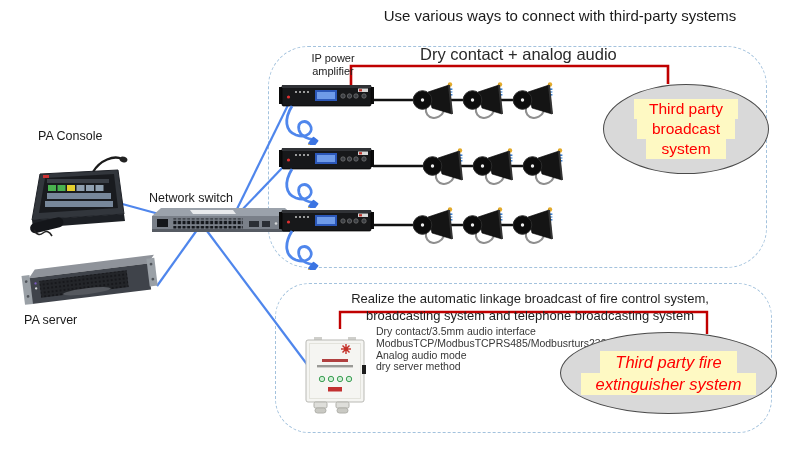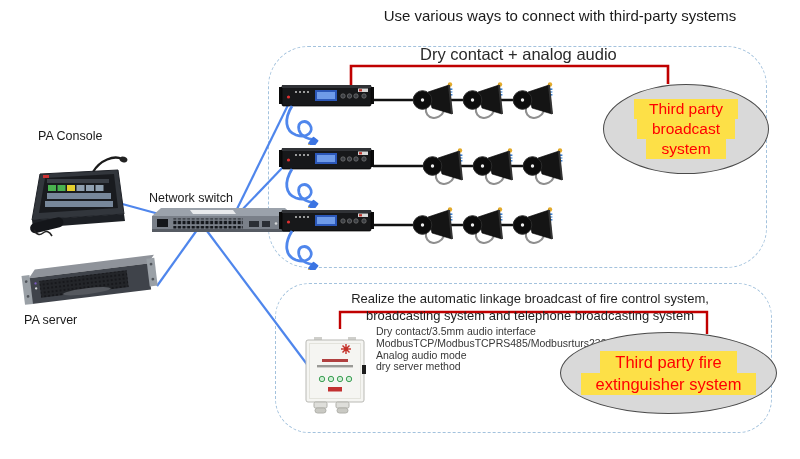--- a/index.html
+++ b/index.html
@@ -12,23 +12,23 @@
   .title{left:330px;top:7px;width:460px;text-align:center;font-size:15px;color:#1a1a1a;}
   .lbl{font-size:12.5px;color:#1a1a1a;}
   .amp-lbl{left:292px;top:52px;width:82px;text-align:center;font-size:11px;line-height:13px;color:#222;}
   .dry-lbl{left:420px;top:45px;width:245px;font-size:16.5px;color:#2a2a2a;}
   .heading{left:330px;top:291px;width:400px;text-align:center;font-size:13px;line-height:16.5px;color:#1f1f1f;}
   .protocol{left:376px;top:326px;width:210px;font-size:10.5px;line-height:11.8px;color:#383838;}
   .ellipse{position:absolute;background:#d9d9d9;border:1.5px solid #4a4a4a;border-radius:50%;
            display:flex;flex-direction:column;align-items:center;justify-content:center;text-align:center;}
   .ellipse.top-e{left:603px;top:84px;width:164px;height:88px;}
   .ellipse.bot-e{left:560px;top:332px;width:215px;height:80px;}
-  .hl{display:inline-block;background:#fde047;color:#ff0000;padding:0 15px;}
+  .hl{display:inline-block;background:#fef9c3;color:#ff0000;padding:0 15px;}
   .ellipse.top-e .hl{font-size:15.5px;line-height:20px;}
-  .ellipse.bot-e .hl{font-size:16.5px;line-height:22px;}
+  .ellipse.bot-e .hl{font-size:16.5px;line-height:22px;font-style:italic;}
   svg.dev{position:absolute;overflow:visible;}
   .overlay{position:absolute;left:0;top:0;width:800px;height:459px;pointer-events:none;}
 </style>
 </head>
 <body>
 
 <div class="canvas">
 
   <div class="panel top"></div>
   <div class="panel bottom"></div>
@@ -47,20 +47,21 @@
     <line x1="373" y1="225" x2="525" y2="225" stroke="#111" stroke-width="2.6"></line>
 
     <path d="M351,86 L351,66 L668,66 L668,84" fill="none" stroke="#c00000" stroke-width="2.6"></path>
     <path d="M340,329 L340,312 L707,312 L707,334" fill="none" stroke="#c00000" stroke-width="2.4"></path>
   </svg>
 
   <div class="abs title">Use various ways to connect with third-party systems</div>
   <div class="abs lbl" style="left:38px;top:129px;">PA Console</div>
   <div class="abs lbl" style="left:149px;top:191px;">Network switch</div>
   <div class="abs lbl" style="left:24px;top:313px;width:134px;text-align:left;">PA server</div>
+  <div class="abs amp-lbl">IP power amplifier</div>
   <div class="abs dry-lbl">Dry contact + analog audio</div>
 
   <div class="abs heading">
     <div>Realize the automatic linkage broadcast of fire control system,</div>
     <div>broadcasting system and telephone broadcasting system</div>
   </div>
 
   <div class="abs protocol">
     <div>Dry contact/3.5mm audio interface</div>
     <div>ModbusTCP/ModbusTCPRS485/Modbusrturs232</div>

